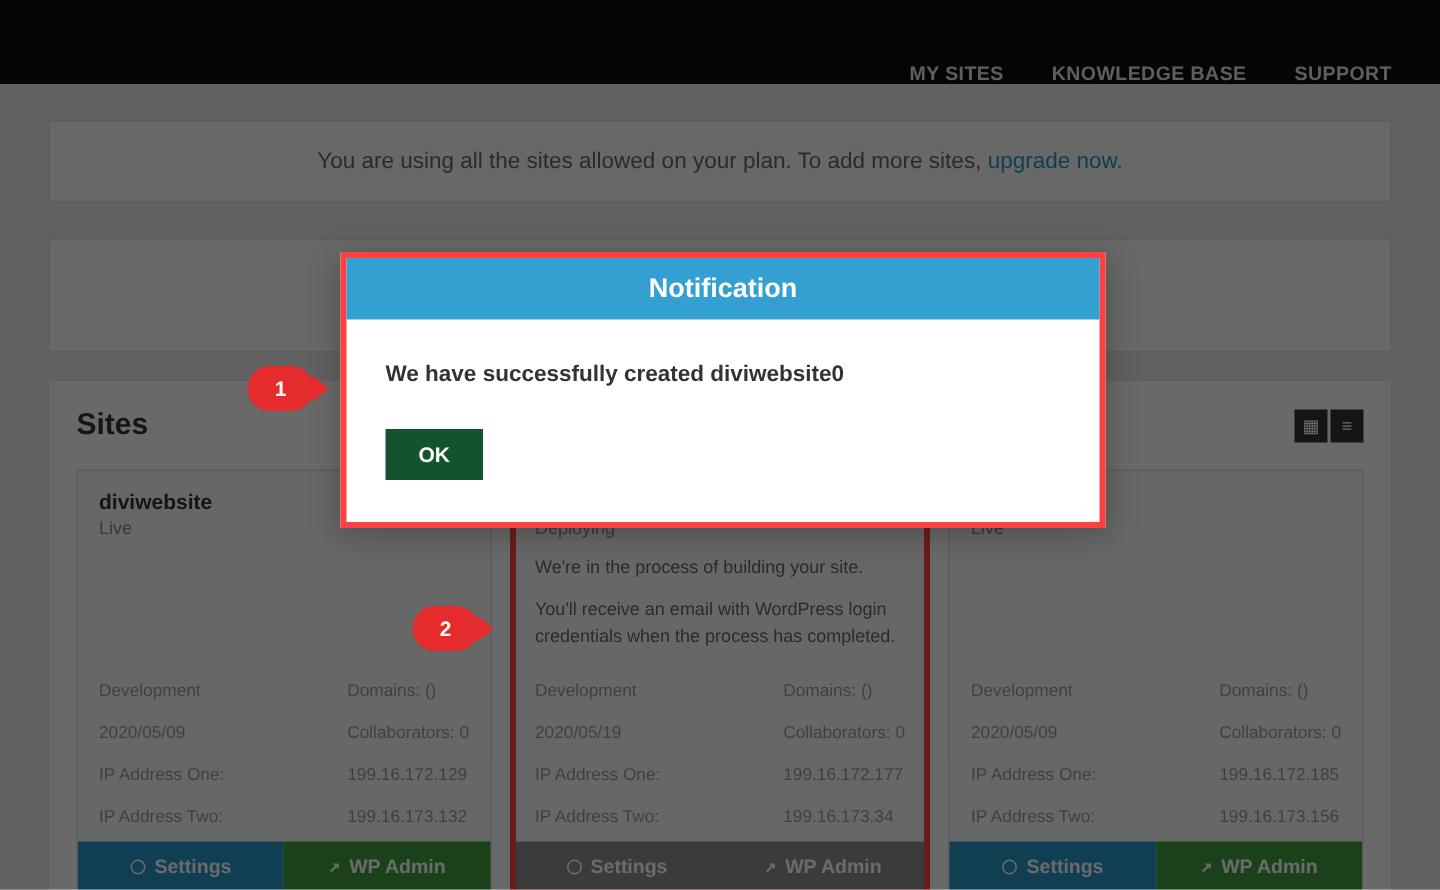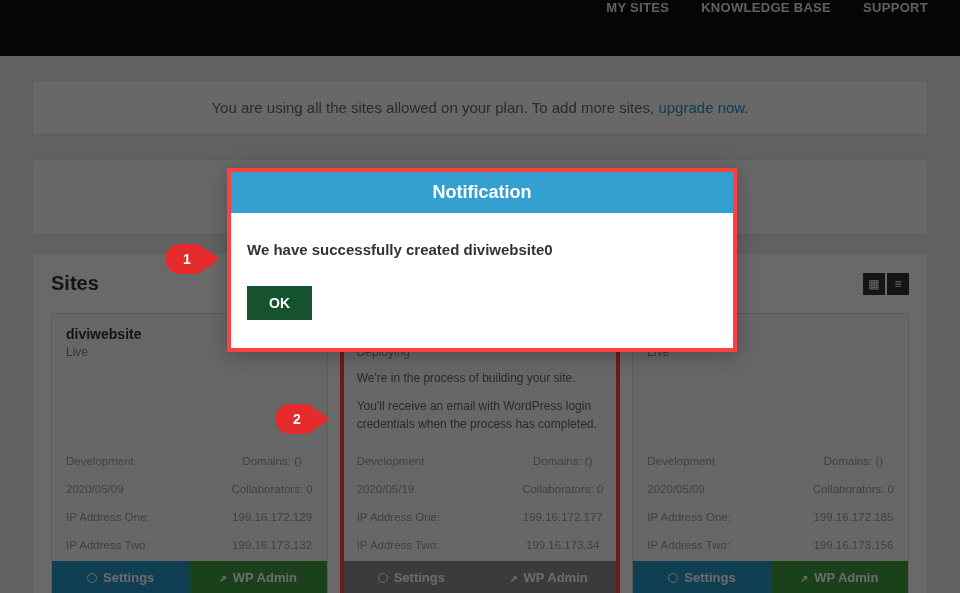--- a/index.html
+++ b/index.html
@@ -1,48 +1,48 @@
 <!DOCTYPE html>
 <html><head>
 <meta charset="utf-8">
 <style>
   *{margin:0;padding:0;box-sizing:border-box;font-family:"Segoe UI",Arial,sans-serif}
   html,body{width:960px;height:593px;overflow:hidden;background:#e8e8e8}
-  .topbar{height:56px;background:#0e0e13;display:flex;justify-content:flex-end;align-items:flex-start;gap:32px;padding:0 32px}
+  .topbar{height:56px;background:#0e0e13;display:flex;justify-content:flex-end;align-items:flex-end;gap:32px;padding:0 32px}
   .topbar a{color:#e0e0e0;font-size:13px;font-weight:700;letter-spacing:.3px;text-decoration:none}
   .main{padding:24px 32px}
   .alert{background:#f7f7f7;border:1px solid #ddd;border-radius:3px;color:#666;font-size:15px;text-align:center;padding:18px;margin-bottom:24px}
   .alert a{color:#2693C4;text-decoration:none}
   .filterbox{background:#f7f7f7;border:1px solid #ddd;border-radius:3px;height:76px;margin-bottom:18px}
   .panel{background:#fafafa;border:1px solid #e5e5e5;border-radius:2px;padding:18px}
   .panel-head{display:flex;justify-content:space-between;align-items:flex-end;margin-bottom:18px}
   .panel-head h2{font-size:20px;color:#333;font-weight:700}
   .head-tools{display:flex;align-items:center;gap:10px}
   .view-icons{display:flex;gap:2px}
   .view-icons span{width:22px;height:22px;background:#333;display:flex;align-items:center;justify-content:center;color:#fff;font-size:12px}
   .filter-input{border:1px solid #ccc;padding:5px 8px;width:164px;font-size:13px;background:#fff}
   .cards{display:flex;gap:14px}
   .card{flex:1;background:#f5f5f5;border:1px solid #dcdcdc;border-radius:2px;position:relative;display:flex;flex-direction:column;min-height:208px}
   .card-top{padding:12px 14px;flex:1}
   .card-title{font-size:14px;font-weight:700;color:#333}
   .card-status{font-size:12px;color:#888;margin-top:3px}
   .deploy-msg{font-size:12px;color:#666;margin-top:10px;line-height:1.5}
   .card-meta{padding:10px 14px;font-size:11.5px;color:#9a9a9a;display:flex;justify-content:space-between}
   .meta-col{display:flex;flex-direction:column;gap:16px}
-  .meta-col.right{text-align:center}
+  .meta-col.right{text-align:left}
   .card-btns{display:flex}
   .btn{flex:1;text-align:center;padding:9px 0;color:#fff;font-size:13px;font-weight:600;display:flex;align-items:center;justify-content:center;gap:6px}
   .btn.blue{background:#2693C4}
   .btn.green{background:#3E9C3E}
   .btn.grey{background:#8e8e8e}
   #card-2{outline:4px solid #ff4040;outline-offset:-2px}
   .overlay{position:absolute;inset:0;background:rgba(0,0,0,.58);pointer-events:none}
   .modal{position:absolute;left:227px;top:168px;width:510px;background:#fff;border:4px solid #ff4040;z-index:10;box-shadow:0 4px 20px rgba(0,0,0,.25)}
   .modal-head{background:#33A0D1;color:#fff;text-align:center;font-size:18px;font-weight:700;padding:10px}
-  .modal-body{padding:28px 16px}
+  .modal-body{padding:28px 26px}
   .modal-body p{font-size:15px;font-weight:700;color:#333;margin-bottom:28px}
   .modal-ok{background:#14532d;color:#fff;border:none;padding:9px 22px;font-size:14px;font-weight:700;cursor:pointer}
   .pin{position:absolute;width:44px;height:30px;background:#E52B2B;border-radius:15px 15px 15px 15px/15px 15px 15px 15px;color:#fff;font-weight:700;font-size:14px;display:flex;align-items:center;justify-content:center;z-index:20}
   .pin::after{content:"";position:absolute;right:-10px;top:50%;transform:translateY(-50%);border-left:11px solid #E52B2B;border-top:9px solid transparent;border-bottom:9px solid transparent}
   .gear{border:1.5px solid #fff;border-radius:50%;width:10px;height:10px;display:inline-block;position:relative}
   .ext{font-family:monospace}
 </style>
 </head>
 <body>
 

